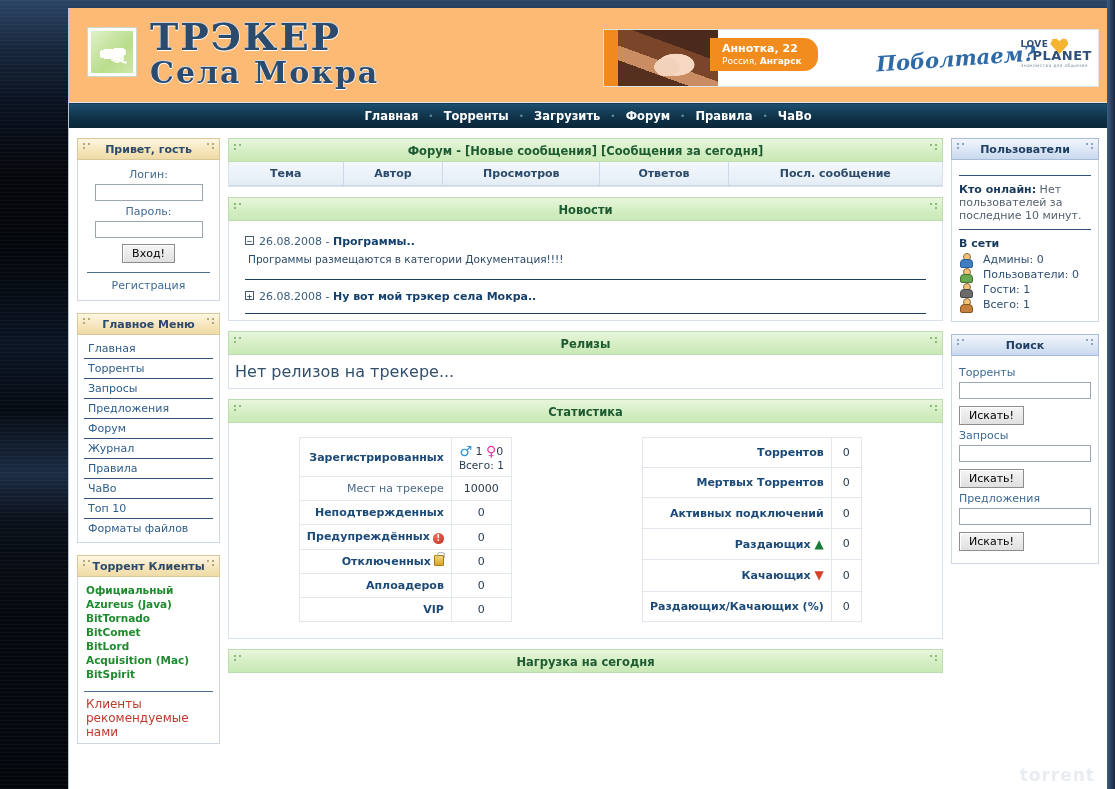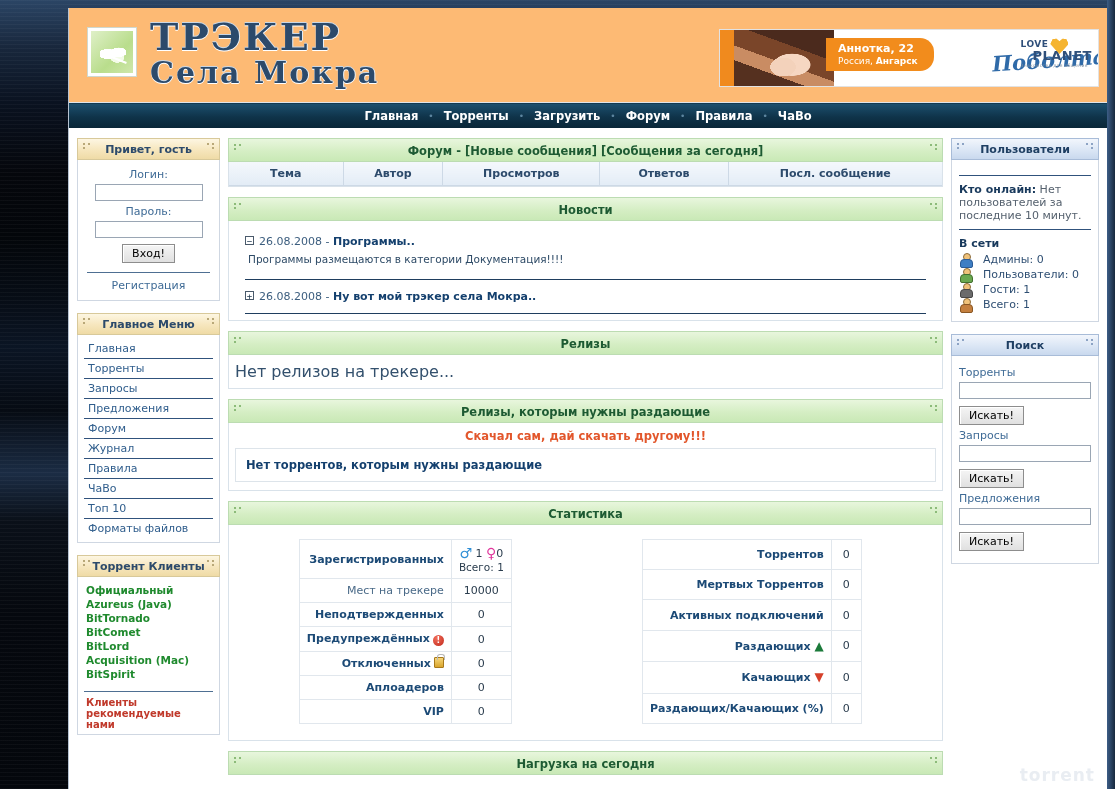--- a/index.html
+++ b/index.html
@@ -70,21 +70,21 @@
     color:#2c4a6b;
     letter-spacing:2px;
     text-shadow:0 1px 0 #ffffff, 0 -1px 0 #c9d6e4, 1px 0 0 #e6eef6;
     white-space:nowrap;
   }
   .logo-l1{ font-size:38px; }
   .logo-l2{ font-size:30px; margin-top:2px; }
   
   .banner{
     position:absolute; right:8px; top:21px;
-    width:380px; height:58px;
+    width:496px; height:58px;
     background:#ffffff;
     border:1px solid #e2e2e2;
     display:flex; align-items:stretch; overflow:hidden;
   }
   .banner-bar{ width:14px; background:#f08a1e; flex:none; }
   .banner-photo{
     width:100px; flex:none;
     background:
       radial-gradient(ellipse at 58% 62%, #f6d7c2 0 22%, transparent 23%),
       linear-gradient(200deg,#4b2a1d 0 34%,#7a4529 34% 56%,#c98c63 56% 72%,#55301f 72% 100%);
@@ -206,21 +206,21 @@
   .menu-list a{
     display:block; padding:3px 2px 3px 4px;
     color:#2f5d8c; font-size:11px; text-decoration:none;
   }
   
   .client-list{ list-style:none; margin:0; padding:0 0 2px 2px; }
   .client-list a{
     display:block; padding:1px 0; color:#1f8a2e;
     font-weight:bold; font-size:10.5px; text-decoration:none;
   }
-  .clients-note{ color:#c0392b; font-size:10px; font-weight:bold; padding-left:2px; }
+  .clients-note{ color:#c0392b; font-size:12px; font-weight:normal; padding-left:2px; }
   
   .users-line{ color:#1f3f63; font-size:11px; margin-bottom:2px; }
   .users-line b{ color:#18395c; }
   .users-val{ color:#55616e; font-weight:normal; }
   .hr-dark{ border:none; border-top:1px solid #30527c; margin:7px 0; }
   .net-title{ font-weight:bold; color:#18395c; font-size:11px; margin-bottom:3px; }
   .net-row{ display:flex; align-items:center; gap:11px; font-size:11px; color:#2f4f73; margin:2px 0; }
   .usr-ico{
     width:13px; height:13px; flex:none; position:relative; display:inline-block;
   }
@@ -524,27 +524,20 @@
         </div>
       </div>
 
       <div class="sect">
         <div class="sect-head">Релизы</div>
         <div class="sect-body">
           <div class="plain-body">Нет релизов на трекере...</div>
         </div>
       </div>
 
-      <div class="sect">
-        <div class="sect-head">Релизы, которым нужны раздающие</div>
-        <div class="sect-body">
-          <div class="motto">Скачал сам, дай скачать другому!!!</div>
-          <div class="needseed-box">Нет торрентов, которым нужны раздающие</div>
-        </div>
-      </div>
 
       <div class="sect">
         <div class="sect-head">Статистика</div>
         <div class="sect-body">
           <div class="stats-body">
             <div class="stats-left">
               <table class="stat">
                 <tbody>
                     <tr>
                   <td class="lbl">Зарегистрированных</td>

